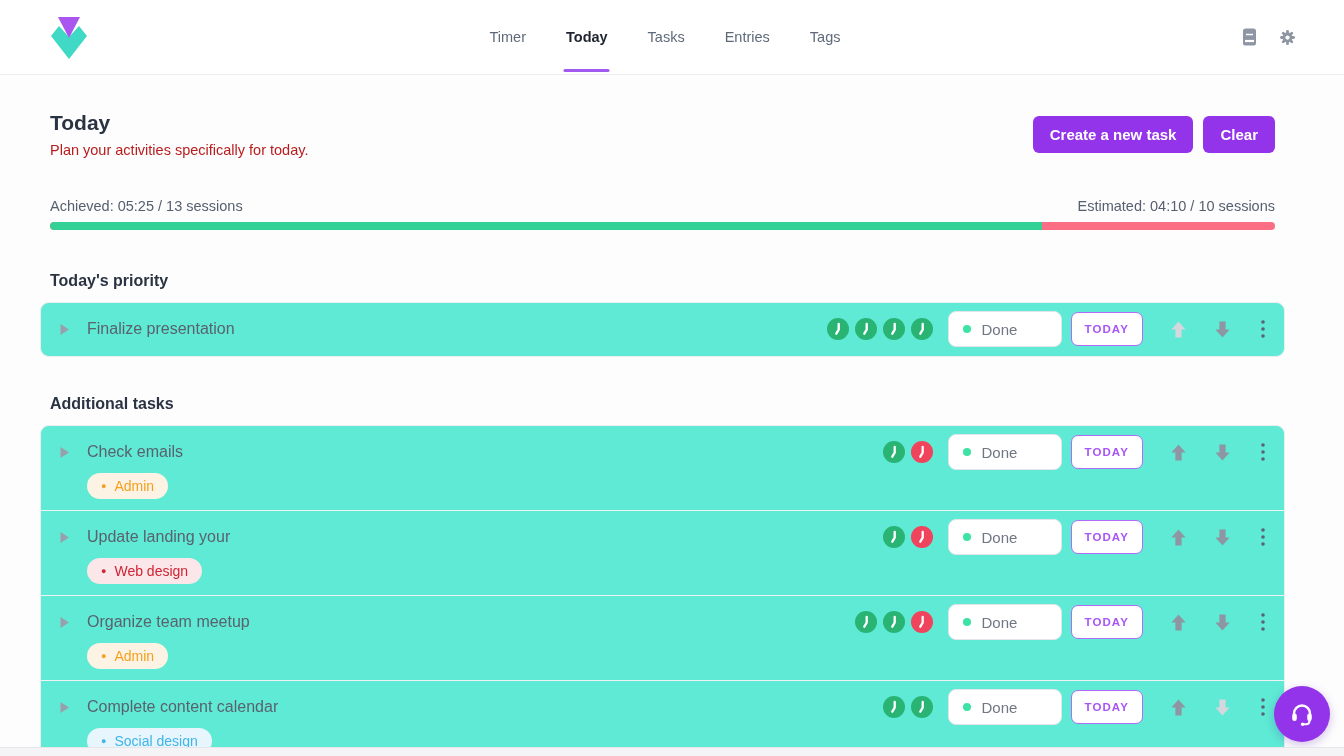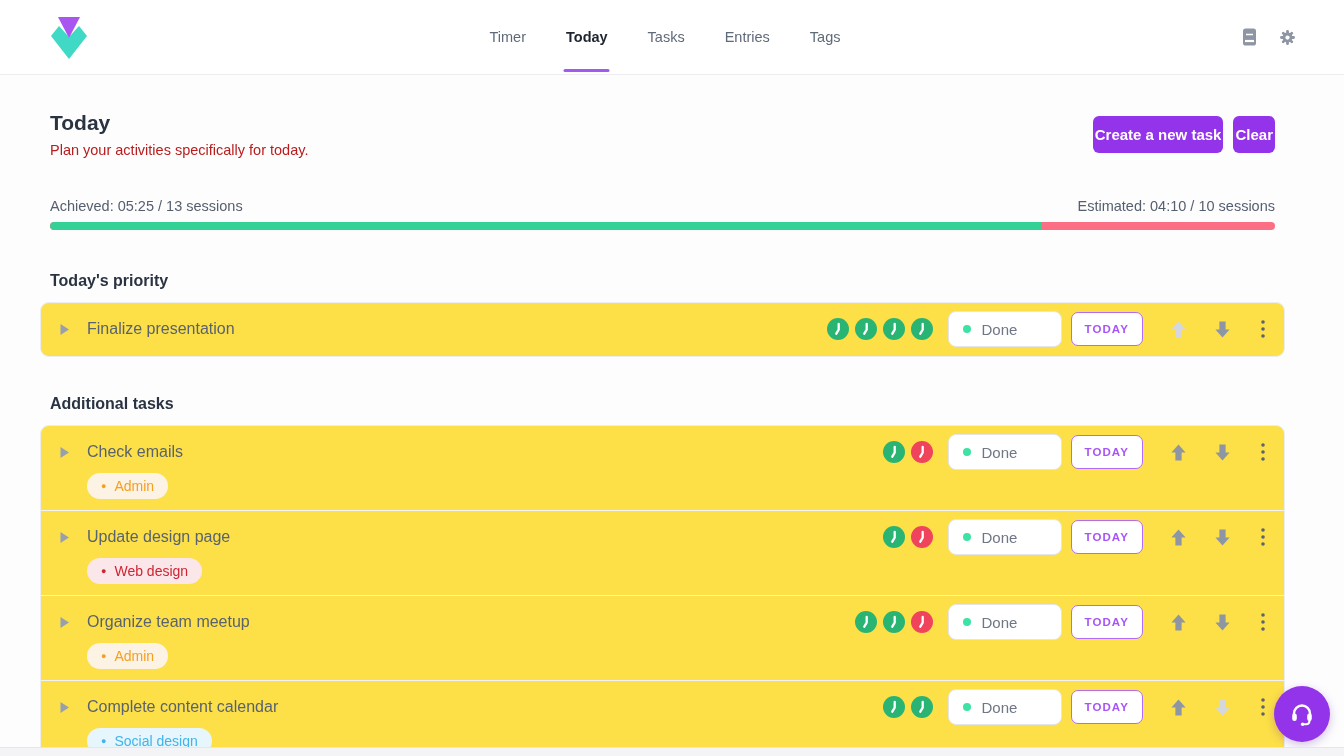--- a/index.html
+++ b/index.html
@@ -35,34 +35,34 @@
   
   .content { padding: 0 69px 0 50px; }
 
   .page-head { display: flex; justify-content: space-between; align-items: center; margin-top: 36px; }
   .page-title { font-size: 21px; font-weight: 700; color: #2a3342; }
   .page-subtitle { font-size: 14.5px; color: #b91c1c; margin-top: 7px; }
   .head-buttons { display: flex; gap: 10px; }
   .btn-purple {
     background: #9333ea; color: #fff; border: none; border-radius: 6px;
     font-family: inherit; font-size: 15px; font-weight: 700;
-    padding: 0 2px; height: 37px; cursor: pointer;
+    padding: 0 17px; height: 37px; cursor: pointer;
   }
 
   
   .progress-wrap { margin-top: 40px; }
   .progress-labels { display: flex; justify-content: space-between; font-size: 14.5px; color: #555f6e; }
   .progress-bar { margin-top: 8px; height: 8px; border-radius: 5px; background: #fb6e83; overflow: hidden; }
   .progress-fill { height: 100%; background: #33d196; border-radius: 5px 0 0 5px; }
 
   
   .section-title { font-size: 16px; font-weight: 700; color: #2a3342; margin-top: 38px; }
   .section-title.first { margin-top: 42px; }
   .task-card {
-    margin: 12px -10px 0 -10px; background: #fde047;
+    margin: 12px -10px 0 -10px; background: #5eead4;
     border: 1px solid #ebedf0; border-radius: 9px;
   }
   .task-row {
     display: flex; justify-content: space-between; align-items: flex-start;
     padding: 8px 16px 9px 16px;
   }
   .task-row + .task-row { border-top: 1px solid #f1f2f5; }
   .row-left { display: flex; align-items: flex-start; }
   .expand-icon { height: 36px; display: flex; align-items: center; cursor: pointer; padding-left: 2px; }
   .task-info { margin-left: 17px; }
@@ -285,21 +285,21 @@
   </div>
 
   <div class="task-row">
     <div class="row-left">
       <span class="expand-icon">
         <svg width="11" height="13" viewBox="0 0 11 13">
               <path d="M1.5 1 L10 6.5 L1.5 12 Z" fill="#98a0ad"></path>
             </svg>
       </span>
       <div class="task-info">
-        <div class="task-title">Update design page</div>
+        <div class="task-title">Update landing your</div>
         <div class="tag-pill tag-red">
           <span class="tag-dot">●</span>
           <span class="tag-label">Web design</span>
         </div>
       </div>
     </div>
     <div class="row-controls">
       <div class="clocks">
             <svg class="clock green" width="22" height="22" viewBox="0 0 22 22">
               <circle cx="11" cy="11" r="11" fill="currentColor"></circle>

